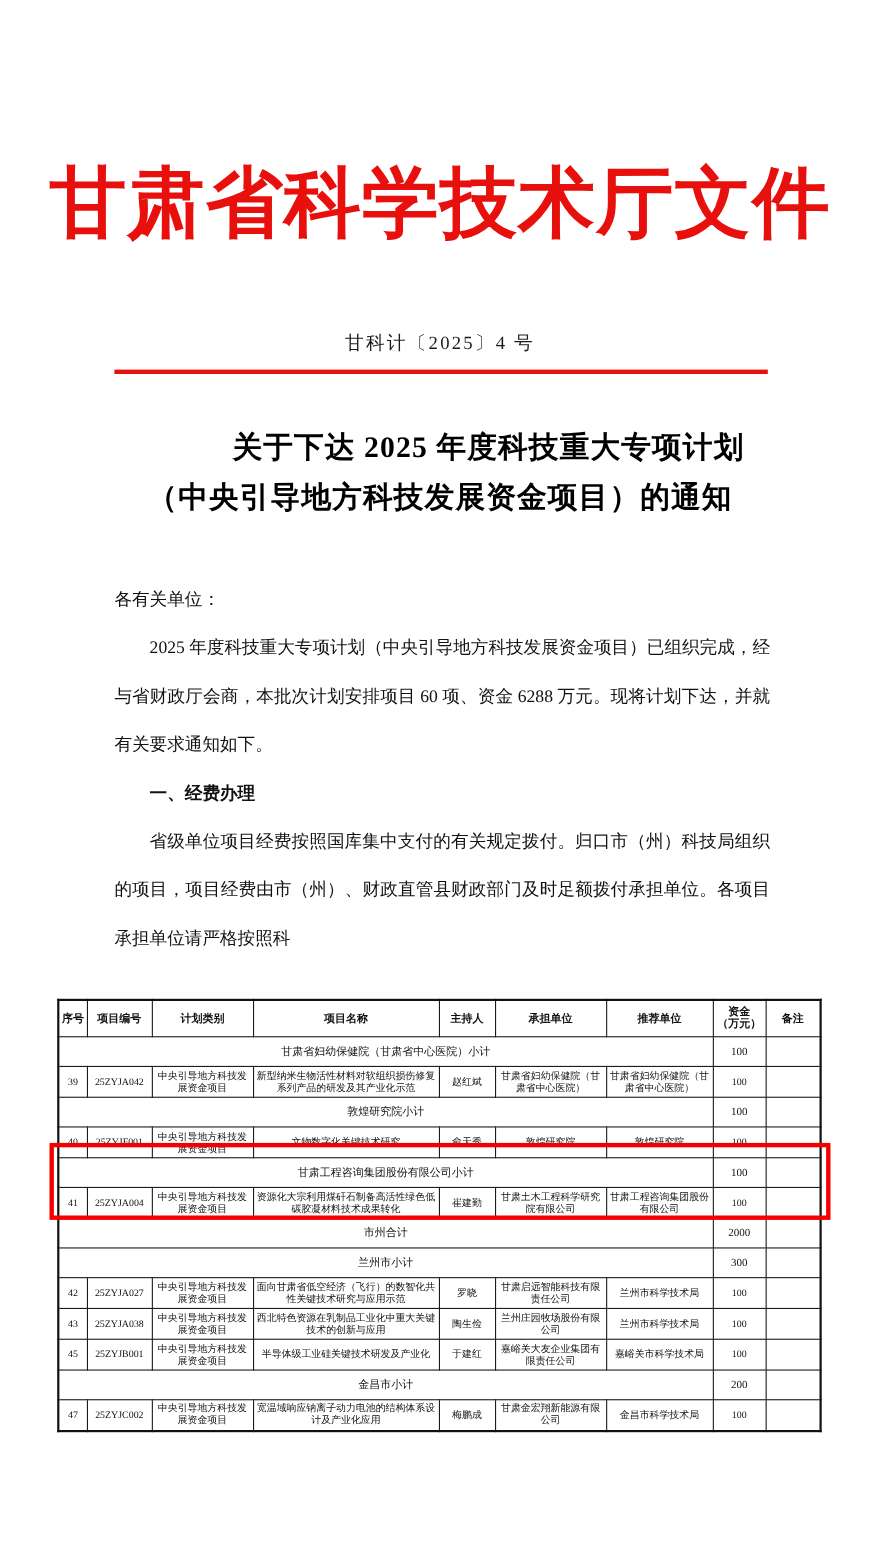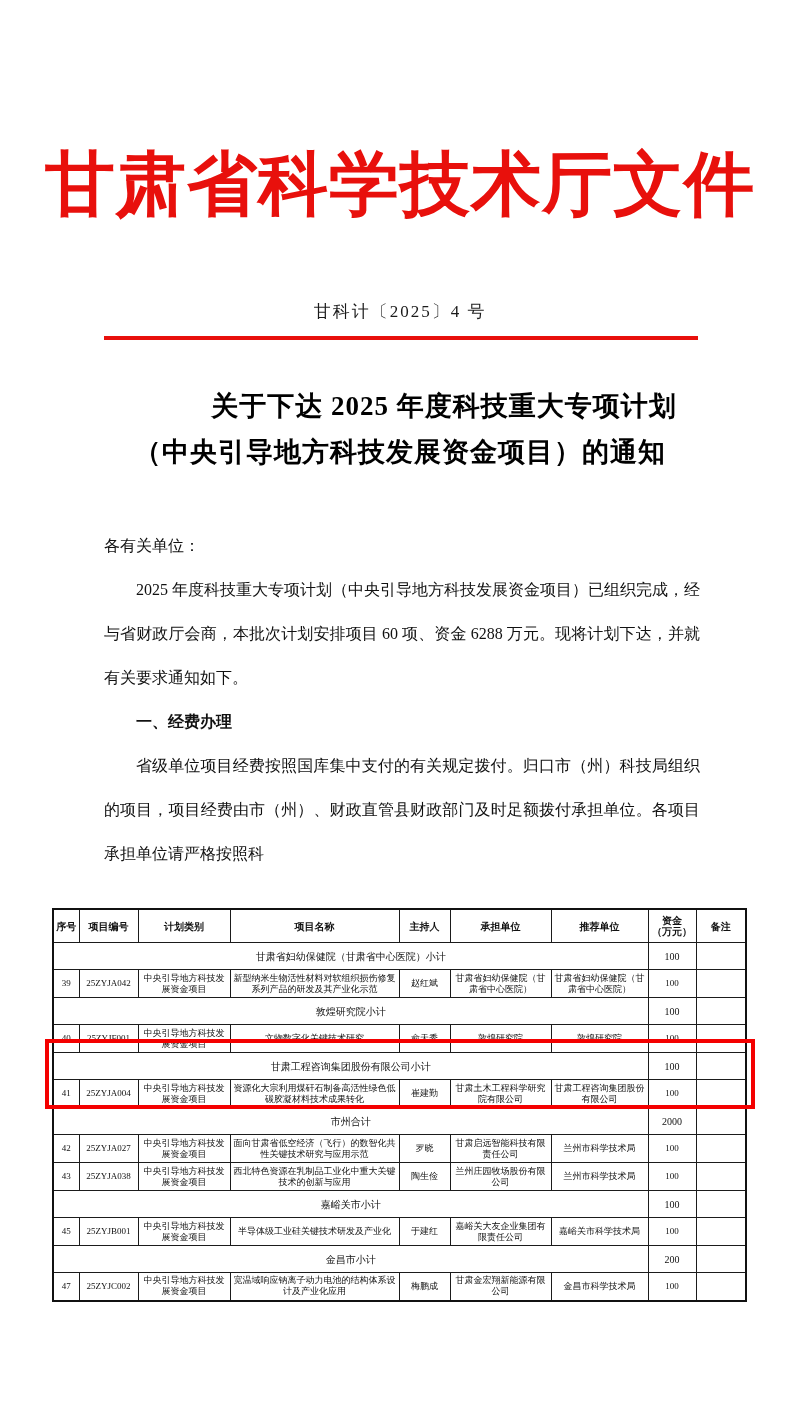--- a/index.html
+++ b/index.html
@@ -143,20 +143,25 @@
             <td>甘肃土木工程科学研究院有限公司</td>
             <td>甘肃工程咨询集团股份有限公司</td>
             <td>100</td>
             <td></td>
           </tr>
           <tr class="subtotal">
             <td colspan="7">市州合计</td>
             <td>2000</td>
             <td></td>
           </tr>
+          <tr class="subtotal">
+            <td colspan="7">兰州市小计</td>
+            <td>300</td>
+            <td></td>
+          </tr>
           <tr class="data-row">
             <td>42</td>
             <td>25ZYJA027</td>
             <td>中央引导地方科技发展资金项目</td>
             <td>面向甘肃省低空经济（飞行）的数智化共性关键技术研究与应用示范</td>
             <td>罗晓</td>
             <td>甘肃启远智能科技有限责任公司</td>
             <td>兰州市科学技术局</td>
             <td>100</td>
             <td></td>
@@ -165,25 +170,20 @@
             <td>43</td>
             <td>25ZYJA038</td>
             <td>中央引导地方科技发展资金项目</td>
             <td>西北特色资源在乳制品工业化中重大关键技术的创新与应用</td>
             <td>陶生俭</td>
             <td>兰州庄园牧场股份有限公司</td>
             <td>兰州市科学技术局</td>
             <td>100</td>
             <td></td>
           </tr>
-          <tr class="subtotal">
-            <td colspan="7">嘉峪关市小计</td>
-            <td>100</td>
-            <td></td>
-          </tr>
           <tr class="data-row">
             <td>45</td>
             <td>25ZYJB001</td>
             <td>中央引导地方科技发展资金项目</td>
             <td>半导体级工业硅关键技术研发及产业化</td>
             <td>于建红</td>
             <td>嘉峪关大友企业集团有限责任公司</td>
             <td>嘉峪关市科学技术局</td>
             <td>100</td>
             <td></td>

